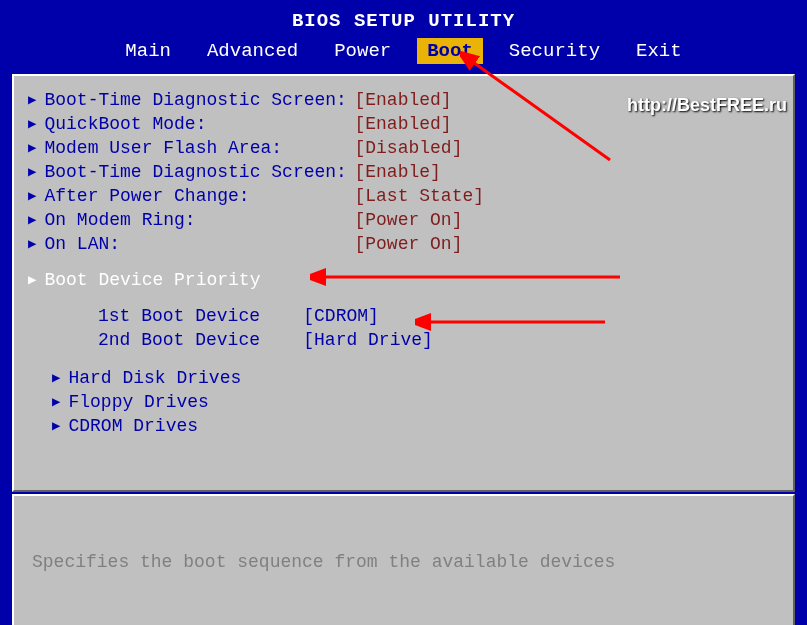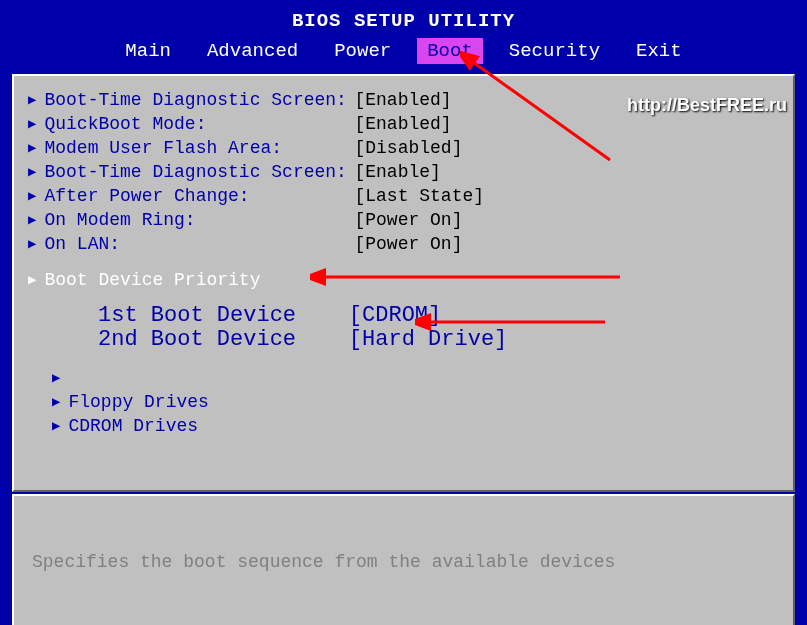--- a/index.html
+++ b/index.html
@@ -35,22 +35,23 @@
       gap: 16px;
       padding: 4px 0 8px 0;
     }
     .tab {
       color: #ffffff;
       font-size: 19px;
       padding: 2px 10px;
       cursor: pointer;
     }
     .tab.active {
-      background: #d946ef;
-      color: #0000aa;
+      background: #eab308;
+      color: #0000aa;
+      font-weight: bold;
     }
     .content-area {
       background: #c0c0c0;
       margin: 2px 8px 2px 8px;
       border: 2px solid #ffffff;
       border-right-color: #606060;
       border-bottom-color: #606060;
       padding: 12px 14px;
       height: 418px;
     }
@@ -64,37 +65,37 @@
     }
     .arrow {
       color: #0000aa;
       margin-right: 8px;
       font-size: 14px;
     }
     .option-label {
       min-width: 310px;
     }
     .option-value {
-      color: #000000;
+      color: #7f1d1d;
     }
     .priority-row {
       display: flex;
       align-items: center;
       color: #ffffff;
       font-size: 18px;
       line-height: 28px;
       margin-top: 10px;
       margin-bottom: 10px;
     }
     .priority-row .arrow {
       color: #ffffff;
     }
     .boot-device-row {
       color: #0000aa;
-      font-size: 22px;
+      font-size: 18px;
       line-height: 24px;
       padding-left: 70px;
       white-space: pre;
     }
     .drive-row {
       display: flex;
       align-items: center;
       color: #0000aa;
       font-size: 18px;
       line-height: 24px;
@@ -189,20 +190,21 @@
       <span>Boot Device Priority</span>
     </div>
 
     <div class="boot-device-row"><span>1st Boot Device</span>    <span>[CDROM]</span></div>
     <div class="boot-device-row"><span>2nd Boot Device</span>    <span>[Hard Drive]</span></div>
 
     <div class="spacer"></div>
 
     <div class="drive-row">
       <span class="arrow">▶</span>
+      <span>Hard Disk Drives</span>
     </div>
     <div class="drive-row">
       <span class="arrow">▶</span>
       <span>Floppy Drives</span>
     </div>
     <div class="drive-row">
       <span class="arrow">▶</span>
       <span>CDROM Drives</span>
     </div>
   </div>

